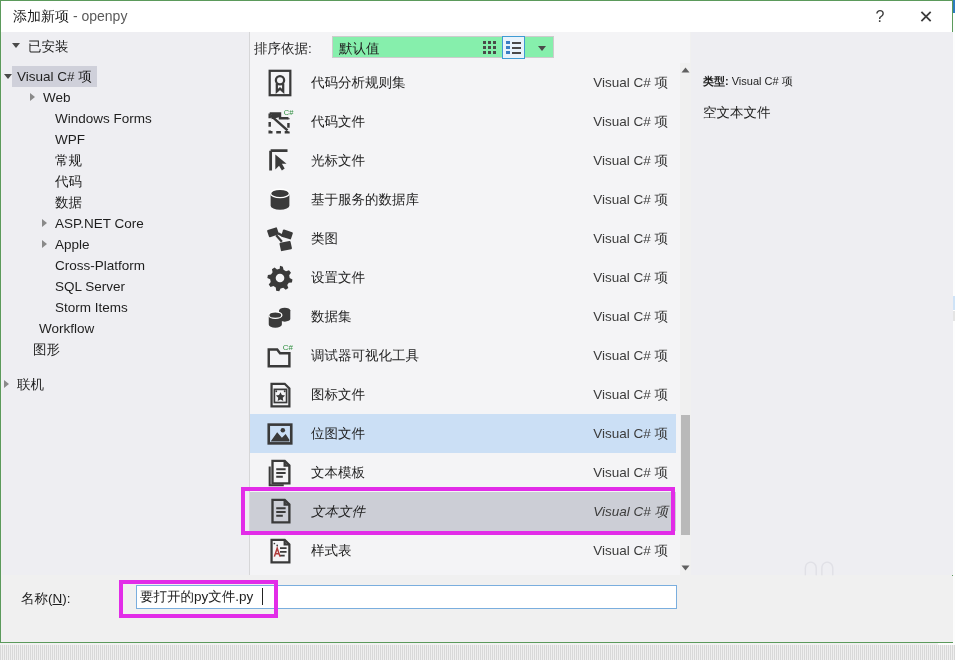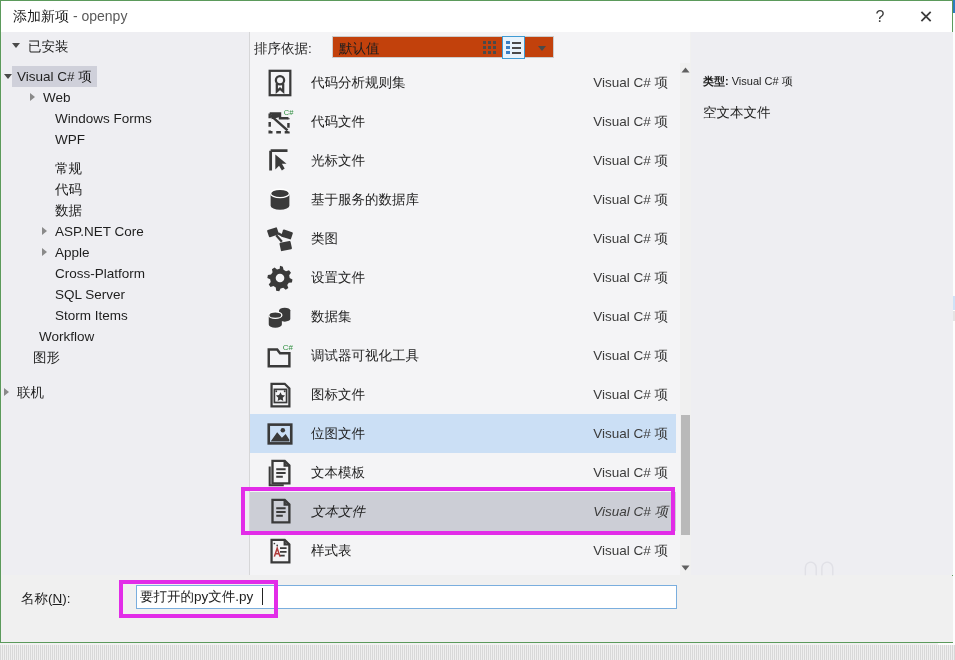--- a/index.html
+++ b/index.html
@@ -47,21 +47,21 @@
   .tnode{position:relative;height:21px;line-height:21px;white-space:nowrap;font-size:13.5px;color:#1e1e1e;cursor:default;}
   .tnode .tlabel{position:absolute;top:0;padding:0 5px;}
   .tnode.sel .tlabel{background:#cfd0da;}
   .vsep{position:absolute;left:248px;top:31px;width:1px;height:543px;background:#d6d6d8;}
 
   
   .center-pane{position:absolute;left:249px;top:31px;width:440px;height:543px;background:#f4f4f6;}
   .sortbar{position:absolute;left:0;top:0;width:440px;height:31px;}
   .sort-label{position:absolute;left:4px;top:8px;font-size:13.5px;}
   .sort-combo{position:absolute;left:82px;top:4px;width:222px;height:22px;
-              background:#c2410c;border:1px solid #ccc;box-sizing:border-box;}
+              background:#86efac;border:1px solid #ccc;box-sizing:border-box;}
   .sort-combo .val{position:absolute;left:6px;top:3px;font-size:13.5px;}
   .sort-combo .arr{position:absolute;right:7px;top:9px;}
   .vbtn{position:absolute;top:4px;width:23px;height:23px;box-sizing:border-box;
         display:flex;align-items:center;justify-content:center;}
   #grid-view-btn{left:228px;}
   #list-view-btn{left:252px;border:1px solid #3f9bd4;background:#e9f3fb;}
   .dots{display:grid;grid-template-columns:repeat(3,3px);grid-gap:2px;}
   .dots i{width:3px;height:3px;background:#4a4a4a;display:block;}
   .listicon{width:15px;height:13px;position:relative;}
   .listicon b{position:absolute;left:0;width:4px;height:3px;background:#3b7fc4;}
@@ -150,21 +150,21 @@
           <div class="tnode" style="top: 0px; margin-top: 0px;">
             <span class="tri tri-right" style="left: 28px; top: 6px;"></span>
             <span class="tlabel" style="left: 36px;">Web</span>
           </div>
           <div class="tnode" style="top: 0px; margin-top: 0px;">
             <span class="tlabel" style="left: 48px;">Windows Forms</span>
           </div>
           <div class="tnode" style="top: 0px; margin-top: 0px;">
             <span class="tlabel" style="left: 48px;">WPF</span>
           </div>
-          <div class="tnode" style="top: 0px; margin-top: 8px;">
+          <div class="tnode" style="top: 0px; margin-top: 0px;">
             <span class="tlabel" style="left: 48px;">常规</span>
           </div>
           <div class="tnode" style="top: 0px; margin-top: 0px;">
             <span class="tlabel" style="left: 48px;">代码</span>
           </div>
           <div class="tnode" style="top: 0px; margin-top: 0px;">
             <span class="tlabel" style="left: 48px;">数据</span>
           </div>
           <div class="tnode" style="top: 0px; margin-top: 0px;">
             <span class="tri tri-right" style="left: 40px; top: 6px;"></span>

